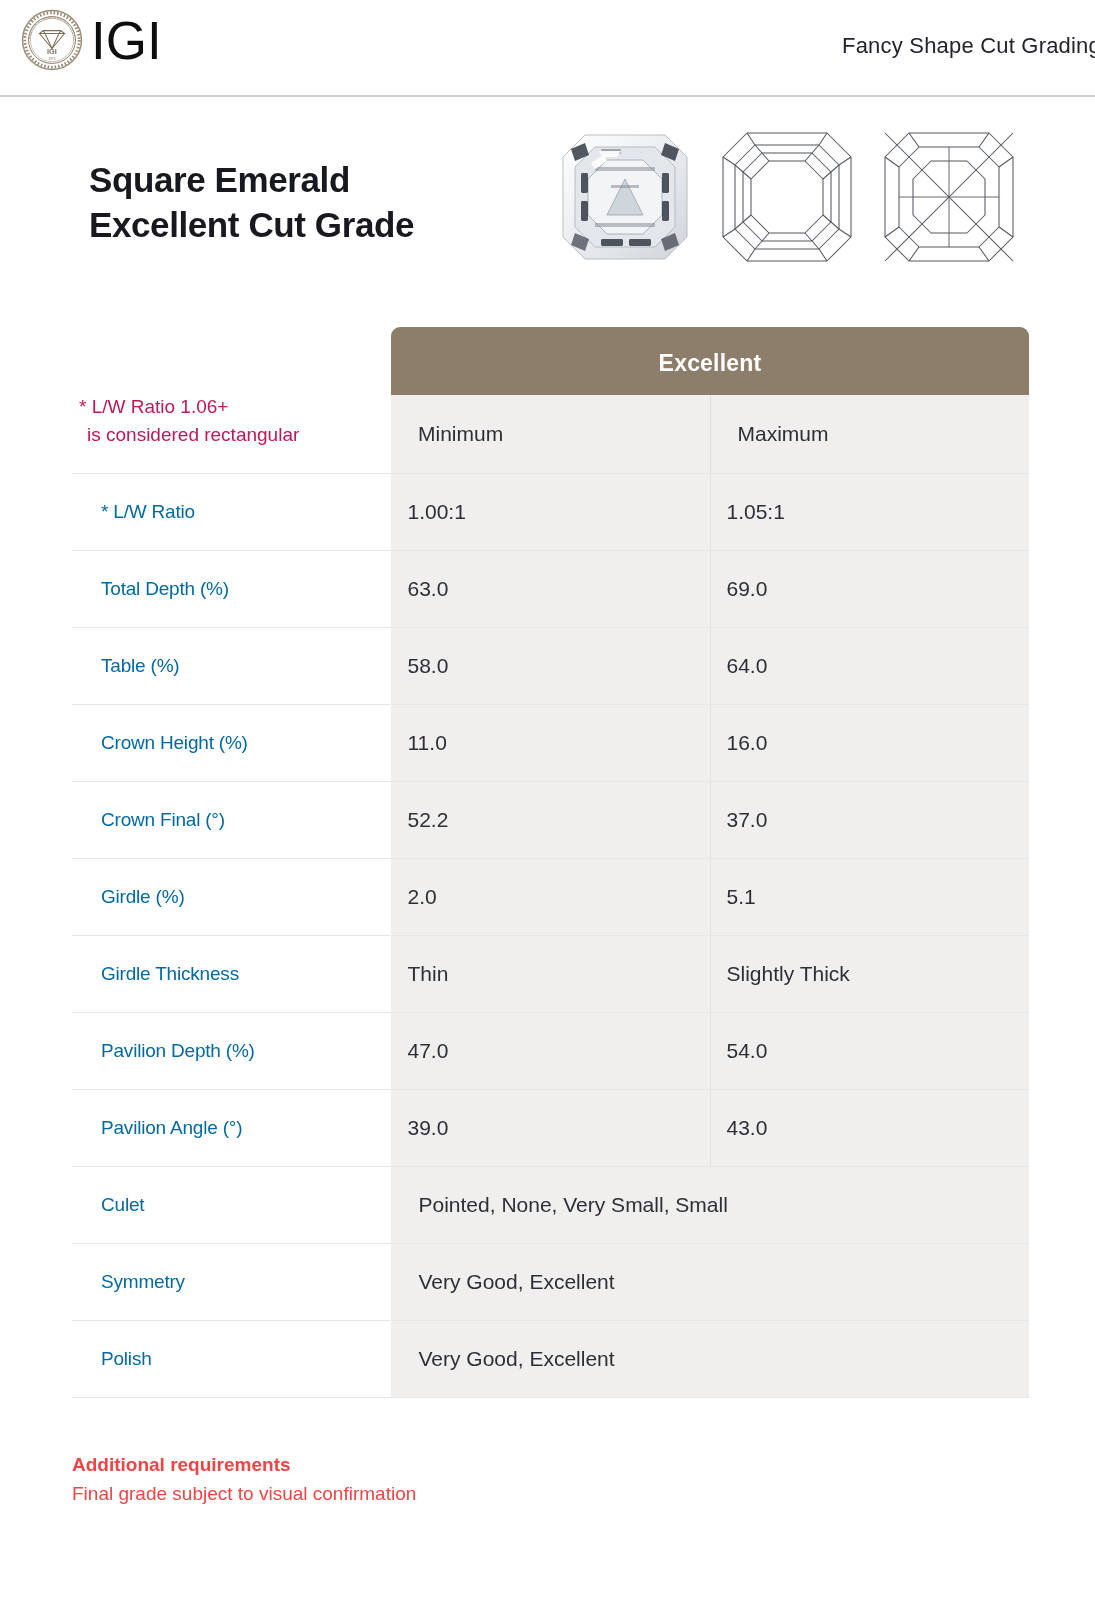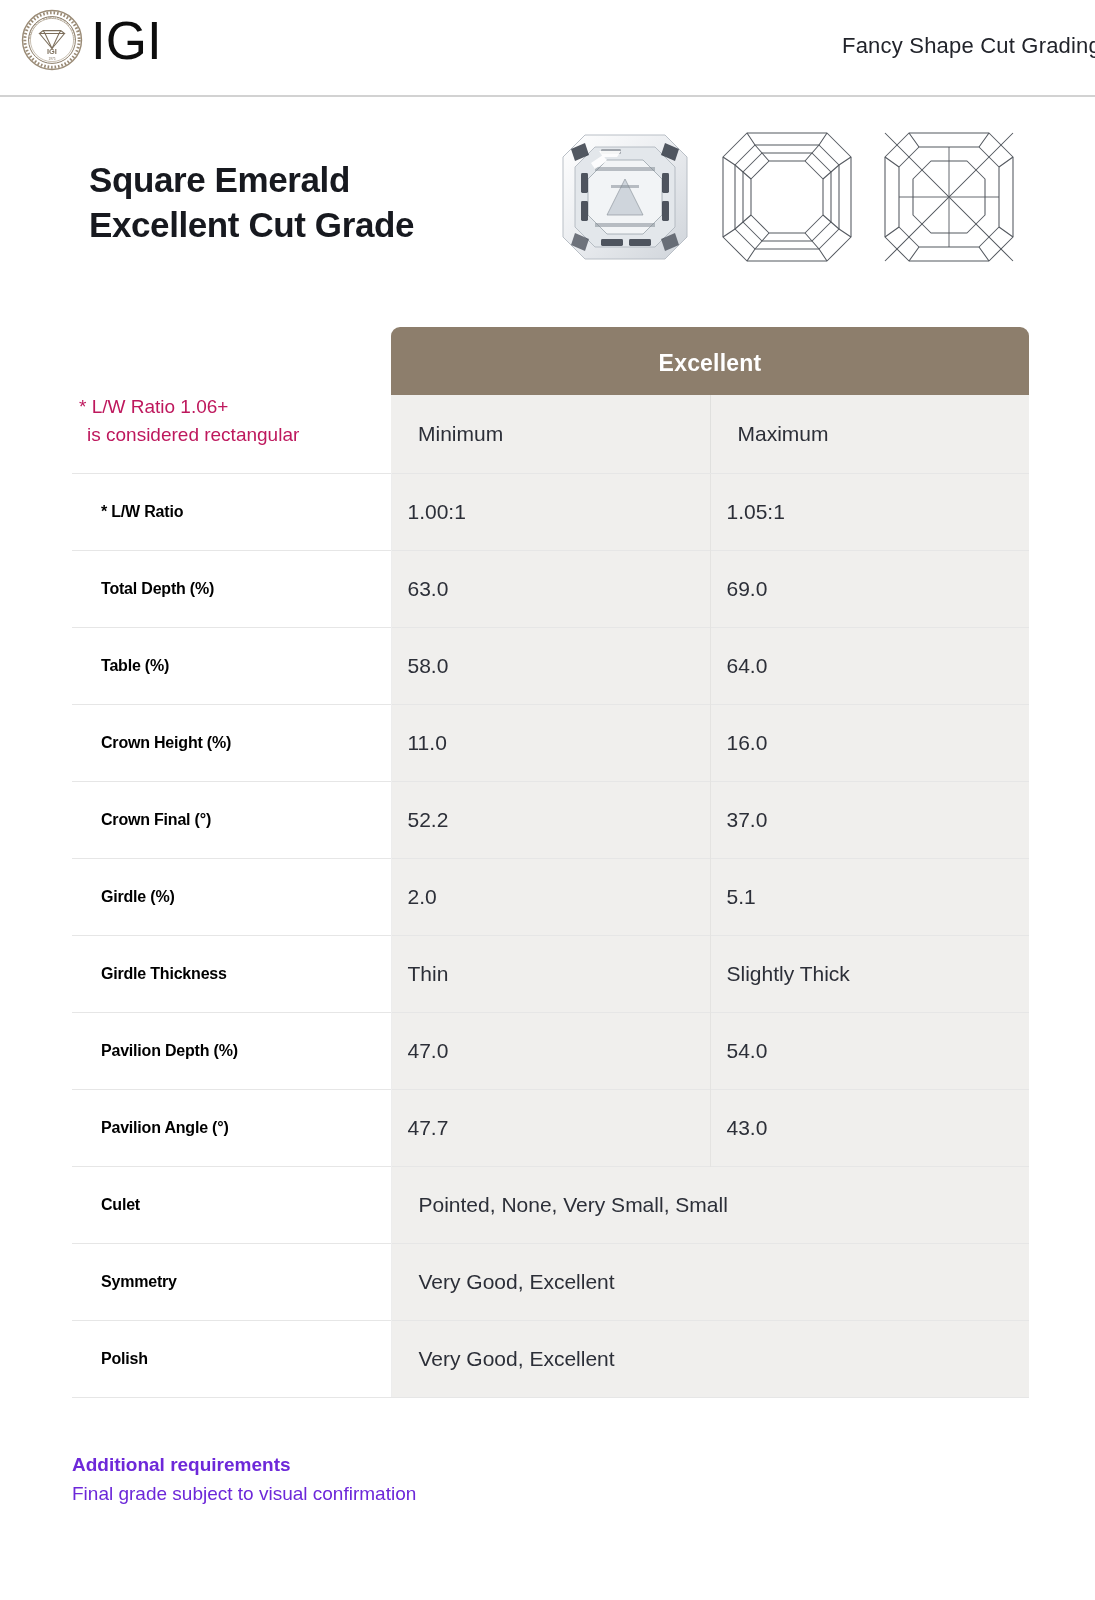--- a/index.html
+++ b/index.html
@@ -138,24 +138,24 @@
     height: 77px;
     vertical-align: middle;
     border-top: 1px solid #e6e6e6;
   }
   .tbl tr:last-child td { border-bottom: 1px solid #e6e6e6; }
 
   .c-label {
     width: 319px;
     background: #ffffff;
     padding-left: 29px;
-    font-size: 16px;
-    font-weight: bold;
+    font-size: 19px;
+    font-weight: normal;
     letter-spacing: -0.2px;
-    color: #000000;
+    color: #0369a1;
     border-right: 1px solid #ededed;
   }
   .c-val {
     width: 319px;
     background: #f0efed;
     padding-left: 16px;
     font-size: 21px;
     color: #2c2f38;
   }
   .c-val.second { border-left: 1px solid #e4e3e1; }
@@ -165,21 +165,21 @@
     font-size: 21px;
     color: #2c2f38;
   }
 
   
   .footer {
     position: absolute;
     left: 72px; top: 1451px;
     font-size: 19px;
     line-height: 1.5;
-    color: #6d28d9;
+    color: #ef4444;
   }
   .footer .ftitle { font-weight: bold; }
   .footer .fsub { font-weight: normal; }
 </style>
 </head>
 <body>
 
 <div class="page">
 
   <div class="topbar">
@@ -354,21 +354,21 @@
       </tr>
 
       <tr>
         <td class="c-label">Pavilion Depth (%)</td>
         <td class="c-val">47.0</td>
         <td class="c-val second">54.0</td>
       </tr>
 
       <tr>
         <td class="c-label">Pavilion Angle (°)</td>
-        <td class="c-val">47.7</td>
+        <td class="c-val">39.0</td>
         <td class="c-val second">43.0</td>
       </tr>
 
       <tr>
         <td class="c-label">Culet</td>
         <td class="c-span" colspan="2">Pointed, None, Very Small, Small</td>
       </tr>
 
       <tr>
         <td class="c-label">Symmetry</td>

